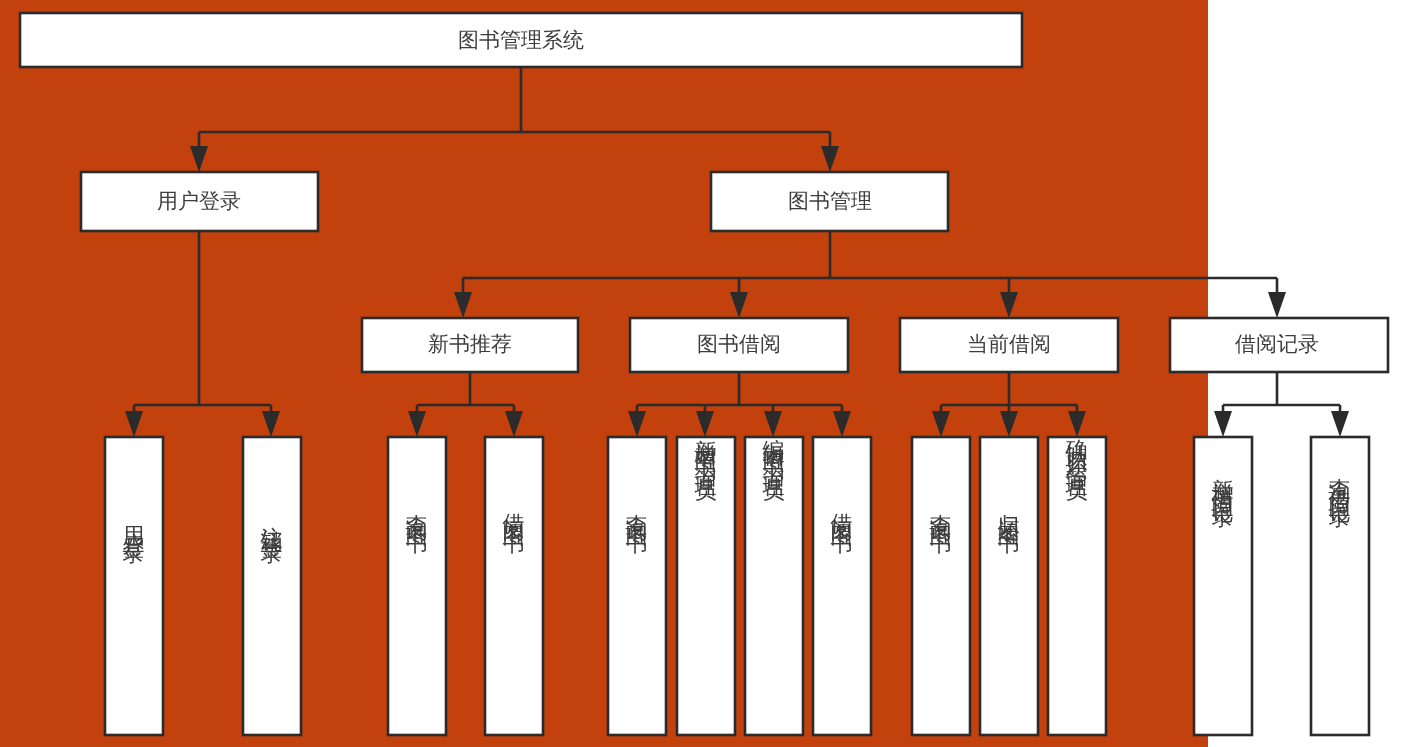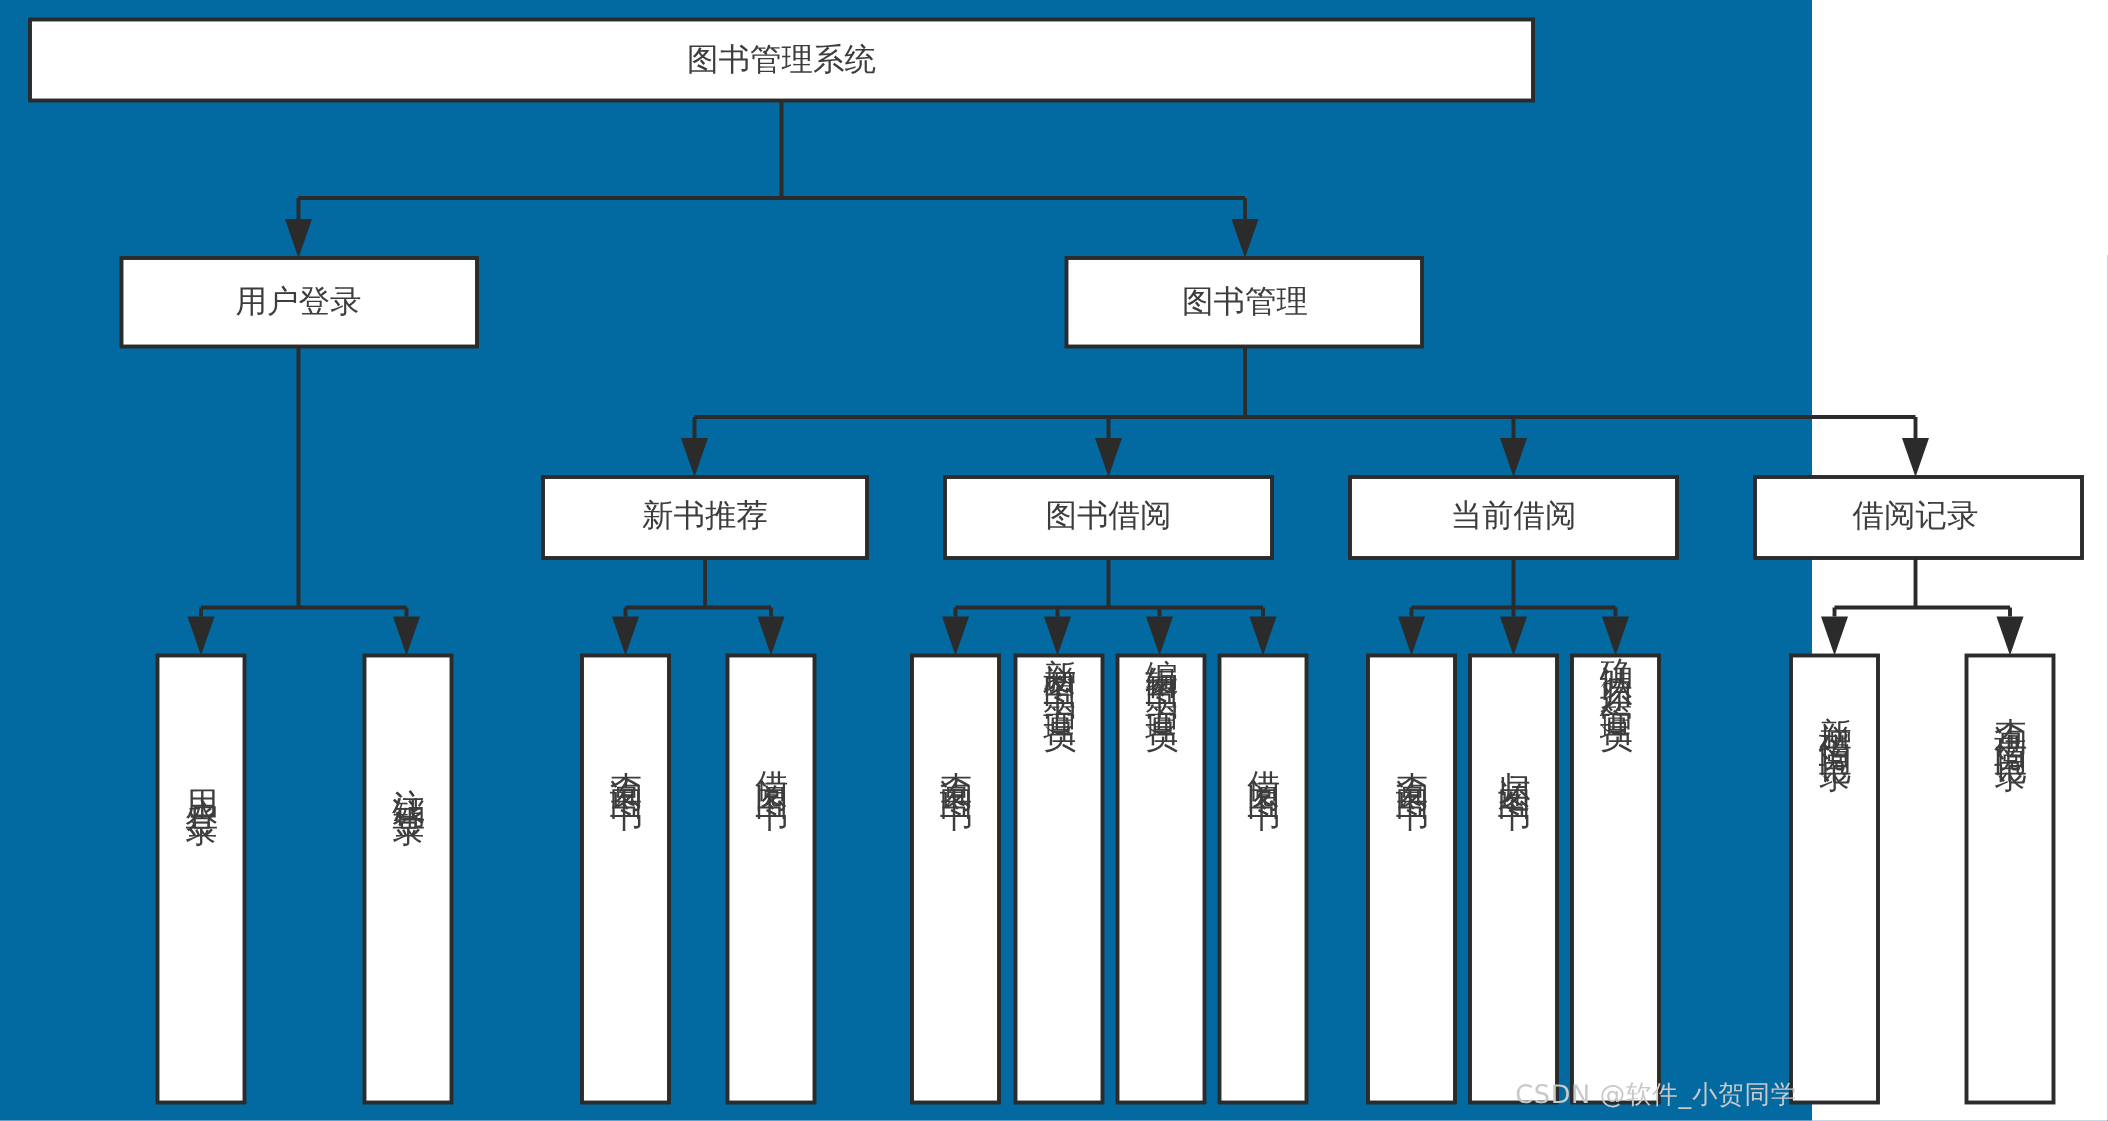--- a/index.html
+++ b/index.html
@@ -10,21 +10,21 @@
   body {
     width: 1405px;
     height: 747px;
     font-family: "DejaVu Sans", "Liberation Sans", sans-serif;
     overflow: hidden;
   }
   #diagram-root {
     position: relative;
     width: 1208px;
     height: 747px;
-    background: #0369a1;
+    background: #c2410c;
   }
   svg#flow {
     position: absolute;
     top: 0;
     left: 0;
     width: 1405px;
     height: 747px;
     display: block;
   }
   .node-rect {
@@ -250,15 +250,14 @@
       <text class="leaf-label" x="1223" y="478" writing-mode="tb" style="writing-mode:vertical-rl; letter-spacing:6px;">新增借阅记录</text>
     </g>
 
     <g>
       <rect class="node-rect" x="1311" y="437" width="58" height="298"></rect>
       <text class="leaf-label" x="1340" y="478" writing-mode="tb" style="writing-mode:vertical-rl; letter-spacing:6px;">查询借阅记录</text>
     </g>
 
   </svg>
 
-  <div class="watermark">CSDN @软件_小贺同学</div>
 
 </div>
 
 </body></html>

